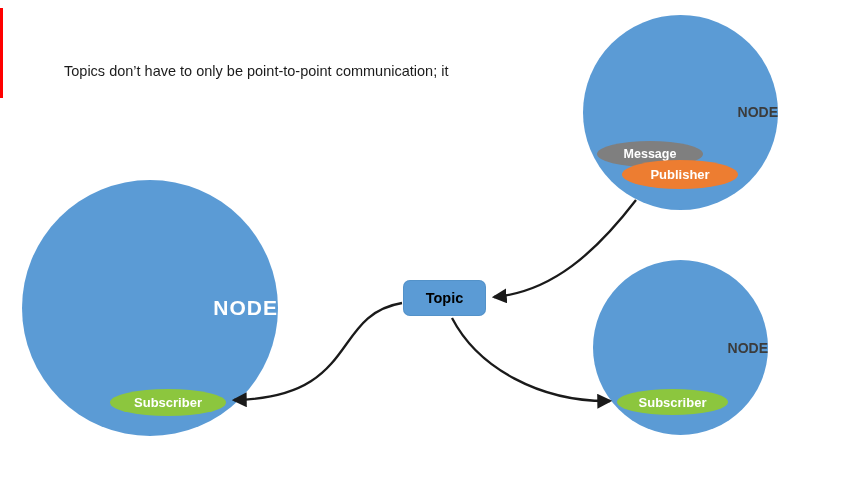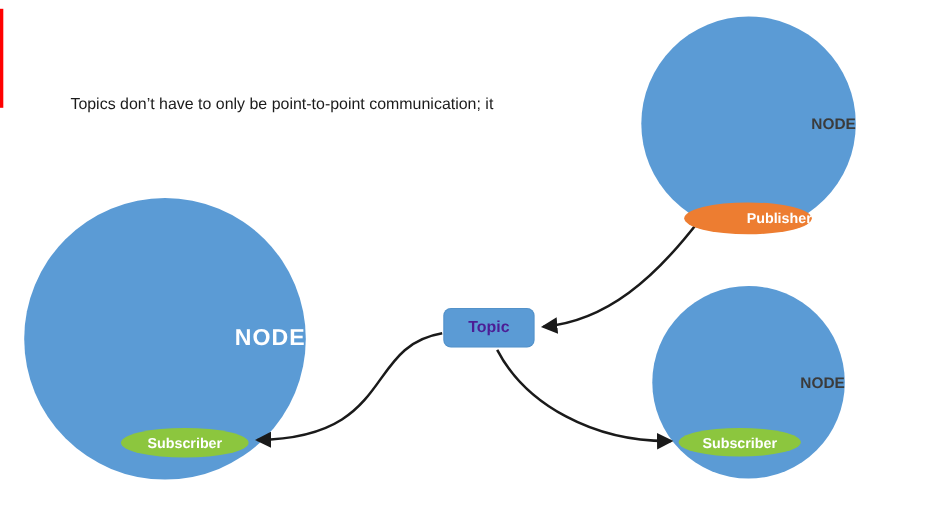--- a/index.html
+++ b/index.html
@@ -16,21 +16,20 @@
     left: 0; top: 8px;
     width: 3px; height: 90px;
     background: var(--accent-red, #ff0000);
   }
   .description {
     position: absolute;
     left: 64px; top: 60px;
     font-size: 14.5px;
     line-height: 1.55;
     color: #1b1b1b;
-    margin-top: 24px;
   }
   .circle {
     position: absolute;
     border-radius: 50%;
     background: var(--node-blue, #5B9BD5);
   }
   .circle.left       { left: 22px;  top: 180px; width: 256px; height: 256px; }
   .circle.top-right  { left: 583px; top: 15px;  width: 195px; height: 195px; }
   .circle.bottom-right { left: 593px; top: 260px; width: 175px; height: 175px; }
 
@@ -58,34 +57,34 @@
     position: absolute;
     border-radius: 50%;
     display: flex;
     align-items: center;
     justify-content: center;
     color: #ffffff;
     font-weight: bold;
     font-size: 13px;
   }
   .pill.message    { left: 597px; top: 141px; width: 106px; height: 26px; background: var(--message-gray, #7F7F7F); font-size: 12.5px; }
-  .pill.publisher  { left: 622px; top: 184px; width: 116px; height: 29px; background: var(--publisher-orange, #ED7D31); justify-content: flex-end; }
+  .pill.publisher  { left: 622px; top: 160px; width: 116px; height: 29px; background: var(--publisher-orange, #ED7D31); }
   .pill.subscriber-left  { left: 110px; top: 389px; width: 116px; height: 27px; background: var(--subscriber-green, #8CC63E); }
   .pill.subscriber-right { left: 617px; top: 389px; width: 111px; height: 26px; background: var(--subscriber-green, #8CC63E); }
 
   .topic-box {
     position: absolute;
     left: 403px; top: 280px;
     width: 83px; height: 36px;
     background: var(--node-blue, #5B9BD5);
     border-radius: 7px;
     display: flex;
     align-items: center;
     justify-content: center;
-    color: #4c1d95;
+    color: #000000;
     font-weight: bold;
     font-size: 14.5px;
     box-shadow: 0 0 0 1px rgba(70,130,180,0.35) inset;
   }
 
   .arrows {
     position: absolute;
     left: 0; top: 0;
     width: 854px; height: 480px;
     pointer-events: none;
@@ -114,20 +113,23 @@
     </defs>
     <path d="M 636 200 C 596 252, 552 292, 494 297" fill="none" stroke="#1a1a1a" stroke-width="2.3" marker-end="url(#arrowhead)"></path>
     <path d="M 402 303 C 330 315, 360 398, 234 400" fill="none" stroke="#1a1a1a" stroke-width="2.3" marker-end="url(#arrowhead)"></path>
     <path d="M 452 318 C 478 368, 540 402, 610 401" fill="none" stroke="#1a1a1a" stroke-width="2.3" marker-end="url(#arrowhead)"></path>
   </svg>
 
   <div class="node-label left">NODE</div>
   <div class="node-label top-right">NODE</div>
   <div class="node-label bottom-right">NODE</div>
 
+  <div class="pill message">
+    <span>Message</span>
+  </div>
   <div class="pill publisher">
     <span>Publisher</span>
   </div>
   <div class="pill subscriber-left">
     <span>Subscriber</span>
   </div>
   <div class="pill subscriber-right">
     <span>Subscriber</span>
   </div>
 

